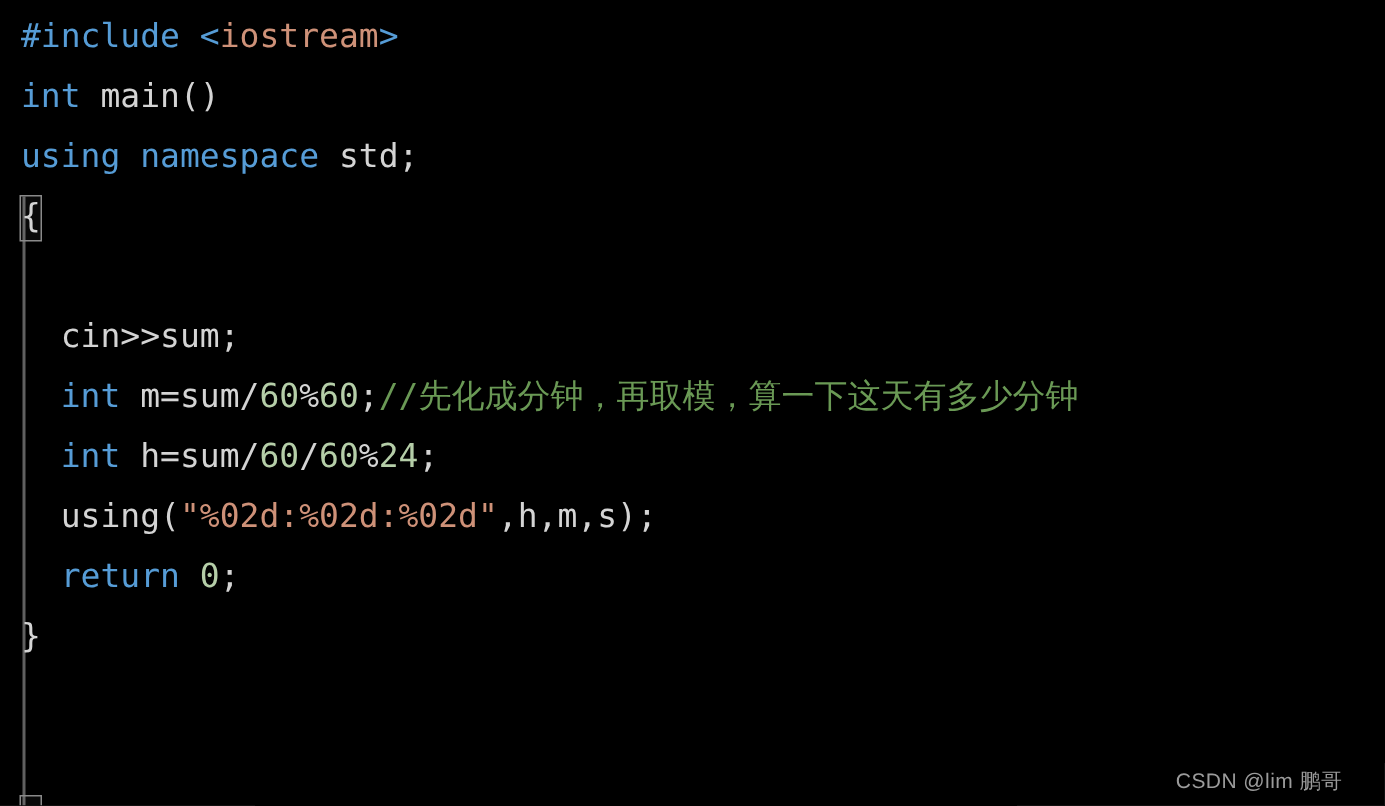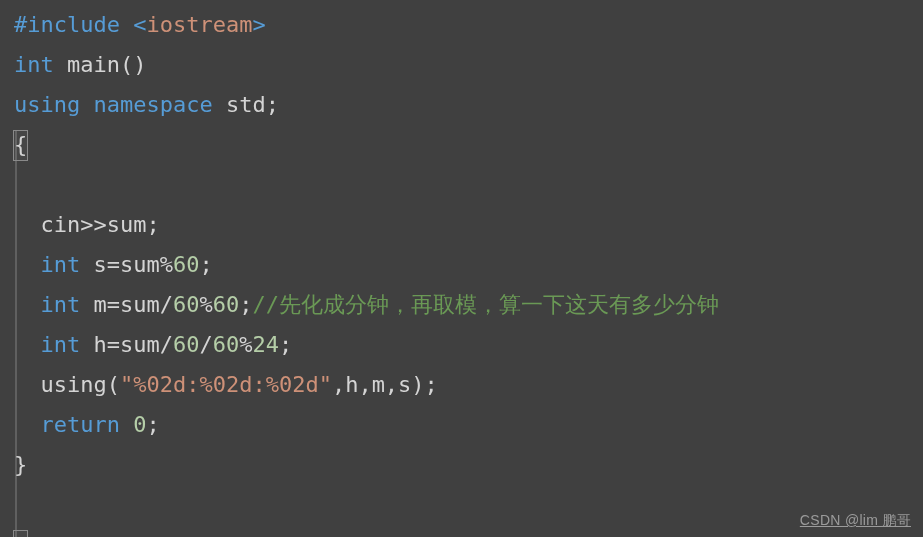--- a/index.html
+++ b/index.html
@@ -4,21 +4,21 @@
 <style>
   html, body {
     margin: 0;
     padding: 0;
     background: #1e1e1e;
   }
   #editor-root {
     position: relative;
     width: 923px;
     height: 537px;
-    background: #404040;
+    background: #000000;
     overflow: hidden;
     font-family: "DejaVu Sans Mono", "Liberation Mono", monospace;
     font-size: 22px;
     line-height: 40px;
     color: #d4d4d4;
     -webkit-font-smoothing: antialiased;
   }
 
   
   #code-lines {
@@ -70,47 +70,45 @@
   .t-key   { color: #569cd6; }  
   .t-str   { color: #ce9178; }  
   .t-num   { color: #b5cea8; }  
   .t-com   { color: #6a9955; }  
   .t-plain { color: #d4d4d4; }  
   .t-brk   { color: #d4d4d4; }  
 
   
   #watermark {
     position: absolute;
-    right: 12px;
+    right: 28px;
     bottom: 8px;
     z-index: 10;
     font-family: "Liberation Sans", "DejaVu Sans", sans-serif;
     font-size: 14px;
     line-height: 18px;
     color: #9b9b9b;
     letter-spacing: .3px;
     white-space: pre;
-    text-decoration: underline;
   }
 </style>
 </head>
 <body>
 
 <div id="editor-root">
 
   <div id="indent-guide" style="top: 131px; height: 426px;"></div>
 
   <div id="code-lines">
       <div class="code-line"><span class="txt"><span class="t-key">#include</span><span class="t-plain"> </span><span class="t-key">&lt;</span><span class="t-str">iostream</span><span class="t-key">&gt;</span></span></div>
       <div class="code-line"><span class="txt"><span class="t-key">int</span><span class="t-plain"> main()</span></span></div>
       <div class="code-line"><span class="txt"><span class="t-key">using</span><span class="t-plain"> </span><span class="t-key">namespace</span><span class="t-plain"> </span><span class="t-plain">std;</span></span></div>
       <div class="code-line"><span class="txt"><span class="t-brk">{</span></span></div>
       <div class="code-line"><span class="txt"></span></div>
       <div class="code-line"><span class="txt"><span class="t-plain">  cin&gt;&gt;sum;</span></span></div>
-      <div class="code-line"><span class="txt"><span class="t-plain">  </span><span class="t-key">int</span><span class="t-plain"> s=sum%</span><span class="t-num">60</span><span class="t-plain">;</span></span></div>
       <div class="code-line"><span class="txt"><span class="t-plain">  </span><span class="t-key">int</span><span class="t-plain"> m=sum/</span><span class="t-num">60</span><span class="t-plain">%</span><span class="t-num">60</span><span class="t-plain">;</span><span class="t-com">//先化成分钟，再取模，算一下这天有多少分钟</span></span></div>
       <div class="code-line"><span class="txt"><span class="t-plain">  </span><span class="t-key">int</span><span class="t-plain"> h=sum/</span><span class="t-num">60</span><span class="t-plain">/</span><span class="t-num">60</span><span class="t-plain">%</span><span class="t-num">24</span><span class="t-plain">;</span></span></div>
       <div class="code-line"><span class="txt"><span class="t-plain">  using(</span><span class="t-str">"%02d:%02d:%02d"</span><span class="t-plain">,h,m,s);</span></span></div>
       <div class="code-line"><span class="txt"><span class="t-plain">  </span><span class="t-key">return</span><span class="t-plain"> </span><span class="t-num">0</span><span class="t-plain">;</span></span></div>
       <div class="code-line"><span class="txt"><span class="t-brk">}</span></span></div>
     </div>
 
   <div id="watermark">CSDN @lim 鹏哥</div>
 
 <div class="bracket-box" style="left: 13px; width: 15px; top: 130px; height: 31px;"></div>

